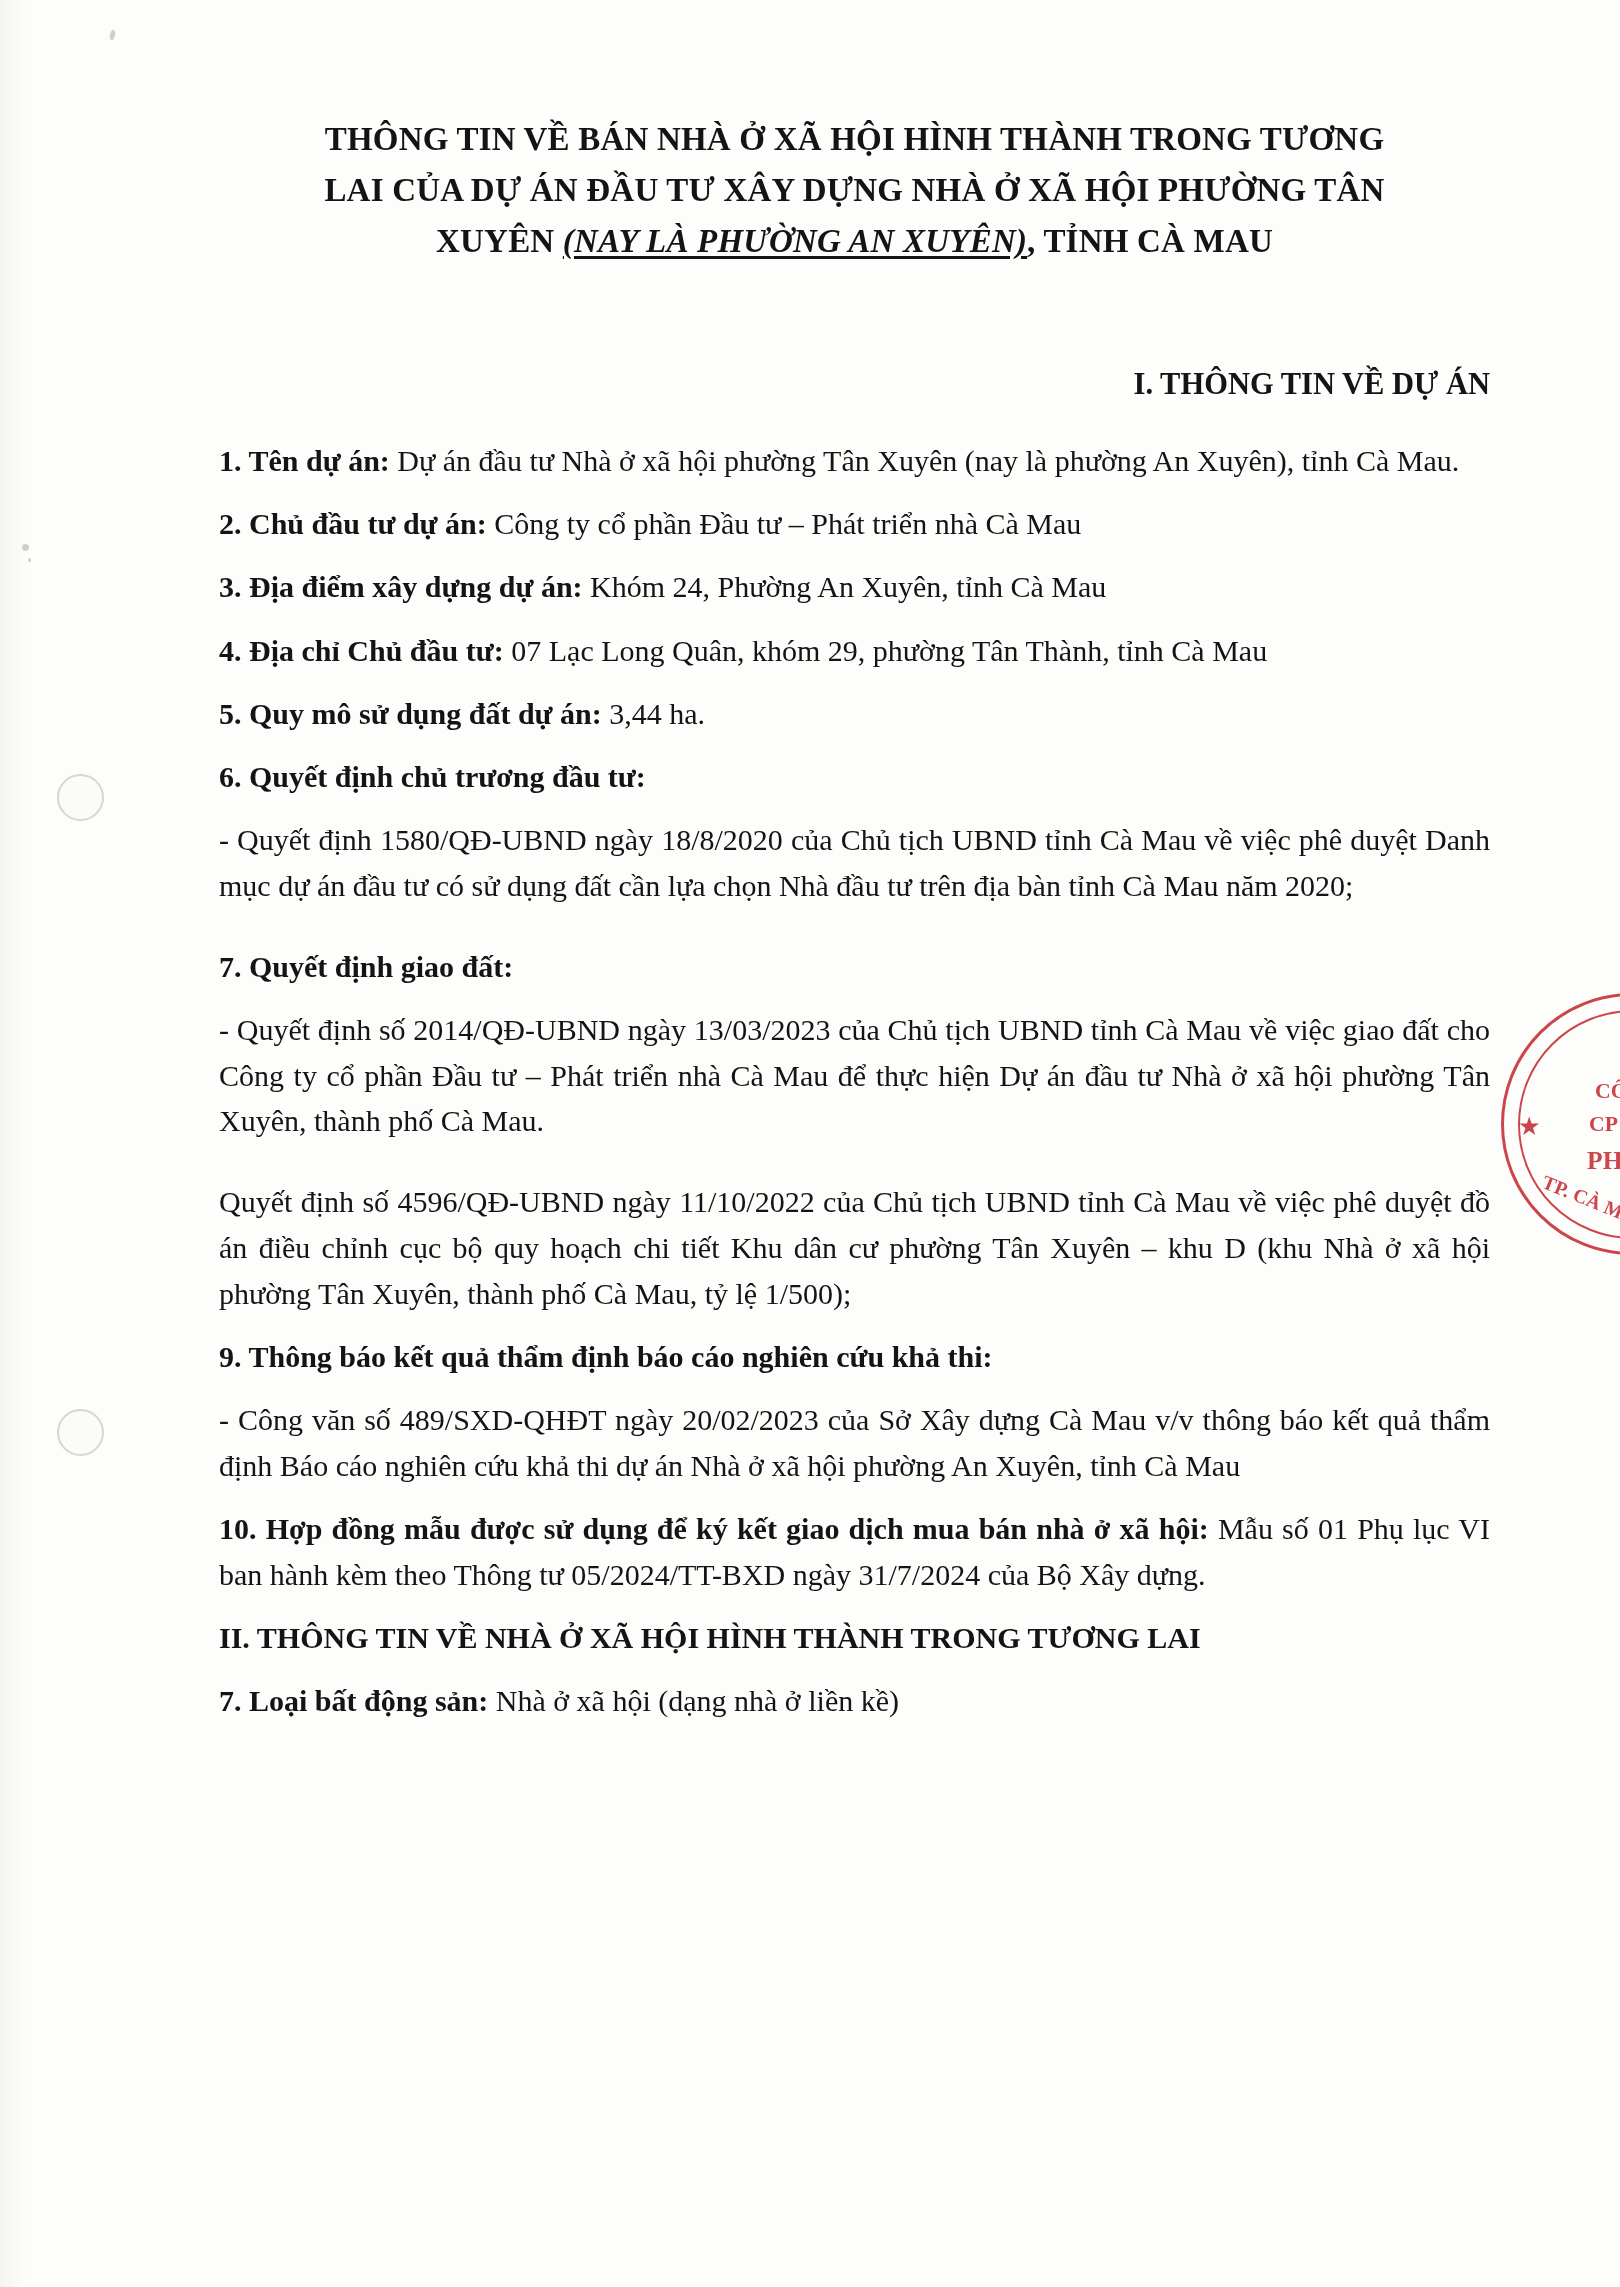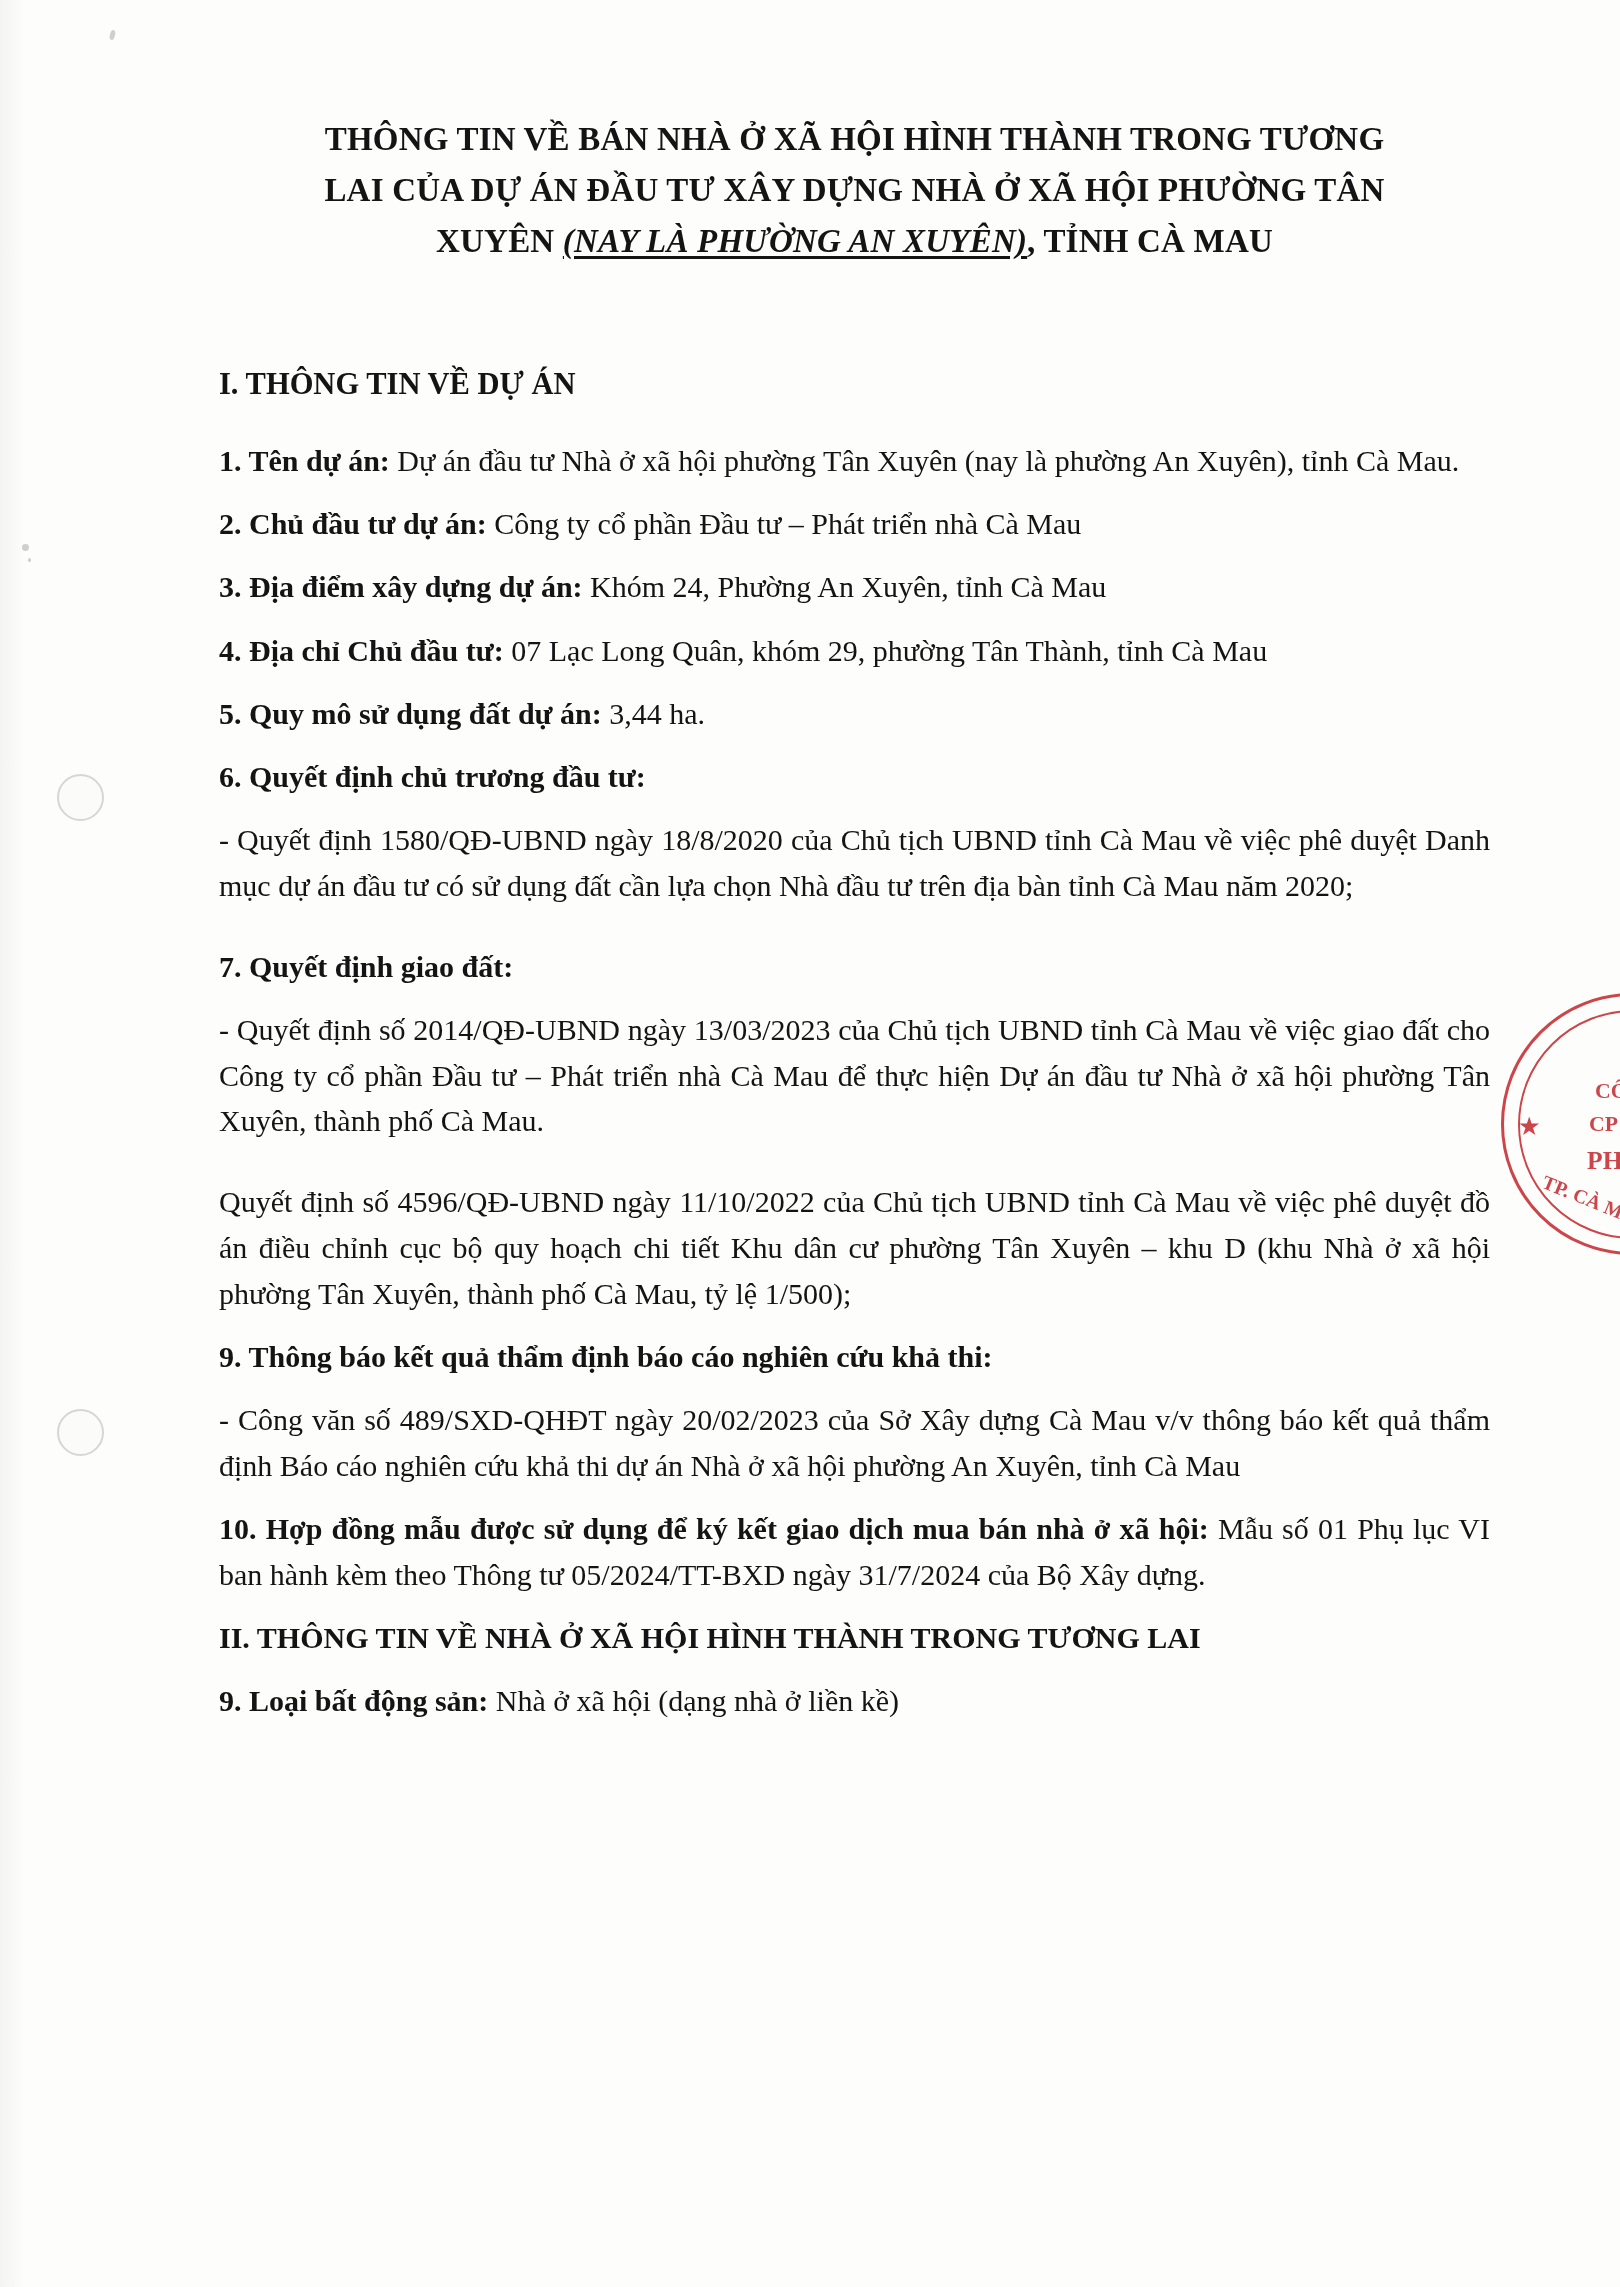--- a/index.html
+++ b/index.html
@@ -73,20 +73,21 @@
     font-style: italic;
     text-decoration: underline;
     text-underline-offset: 3.9px;
   }
 
   .section-heading {
     font-size: 30.5px;
     font-weight: bold;
     margin: 0;
     line-height: 1.5;
+    text-align: right;
   }
 
   p.para {
     font-size: 30px;
     line-height: 1.52;
     margin: 0;
     text-align: justify;
     text-justify: inter-word;
   }
 
@@ -266,21 +267,21 @@
         <span class="b">10. Hợp đồng mẫu được sử dụng để ký kết giao dịch mua bán nhà ở xã hội:</span><span> Mẫu số 01 Phụ lục VI ban hành kèm theo Thông tư 05/2024/TT-BXD ngày 31/7/2024 của Bộ Xây dựng.</span>
       </p>
 
       <div class="gap-p"></div>
 
       <p class="para b">II. THÔNG TIN VỀ NHÀ Ở XÃ HỘI HÌNH THÀNH TRONG TƯƠNG LAI</p>
 
       <div class="gap-p"></div>
 
       <p class="para">
-        <span class="b">9. Loại bất động sản:</span><span> Nhà ở xã hội (dạng nhà ở liền kề)</span>
+        <span class="b">7. Loại bất động sản:</span><span> Nhà ở xã hội (dạng nhà ở liền kề)</span>
       </p>
 
     </div>
 
     <div class="seal">
       <div class="ring-inner"></div>
       <div class="star">★</div>
       <div class="arc-text">M.S.D.N: 200</div>
       <div class="mid1">CÔN</div>
       <div class="mid2">CP Đ</div>

